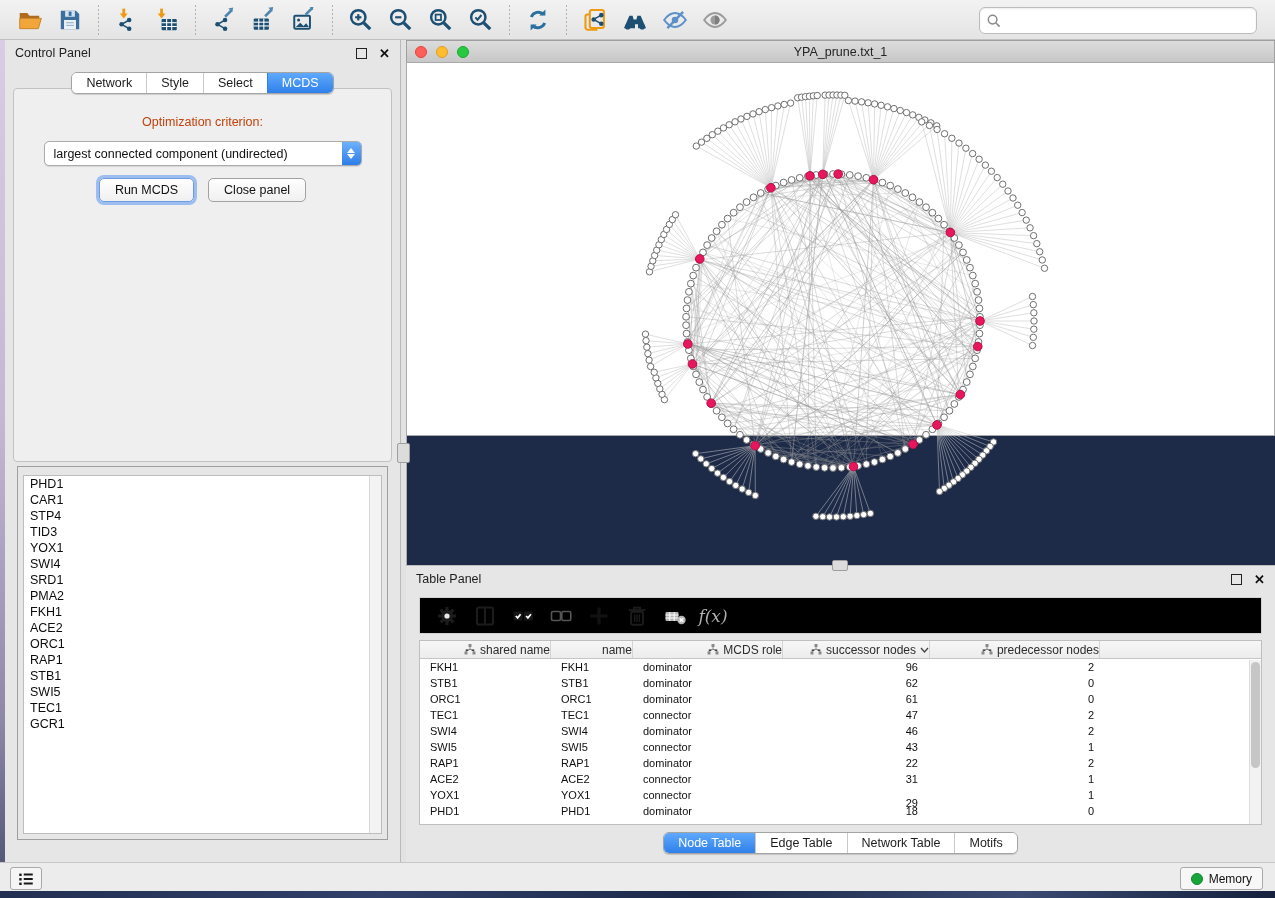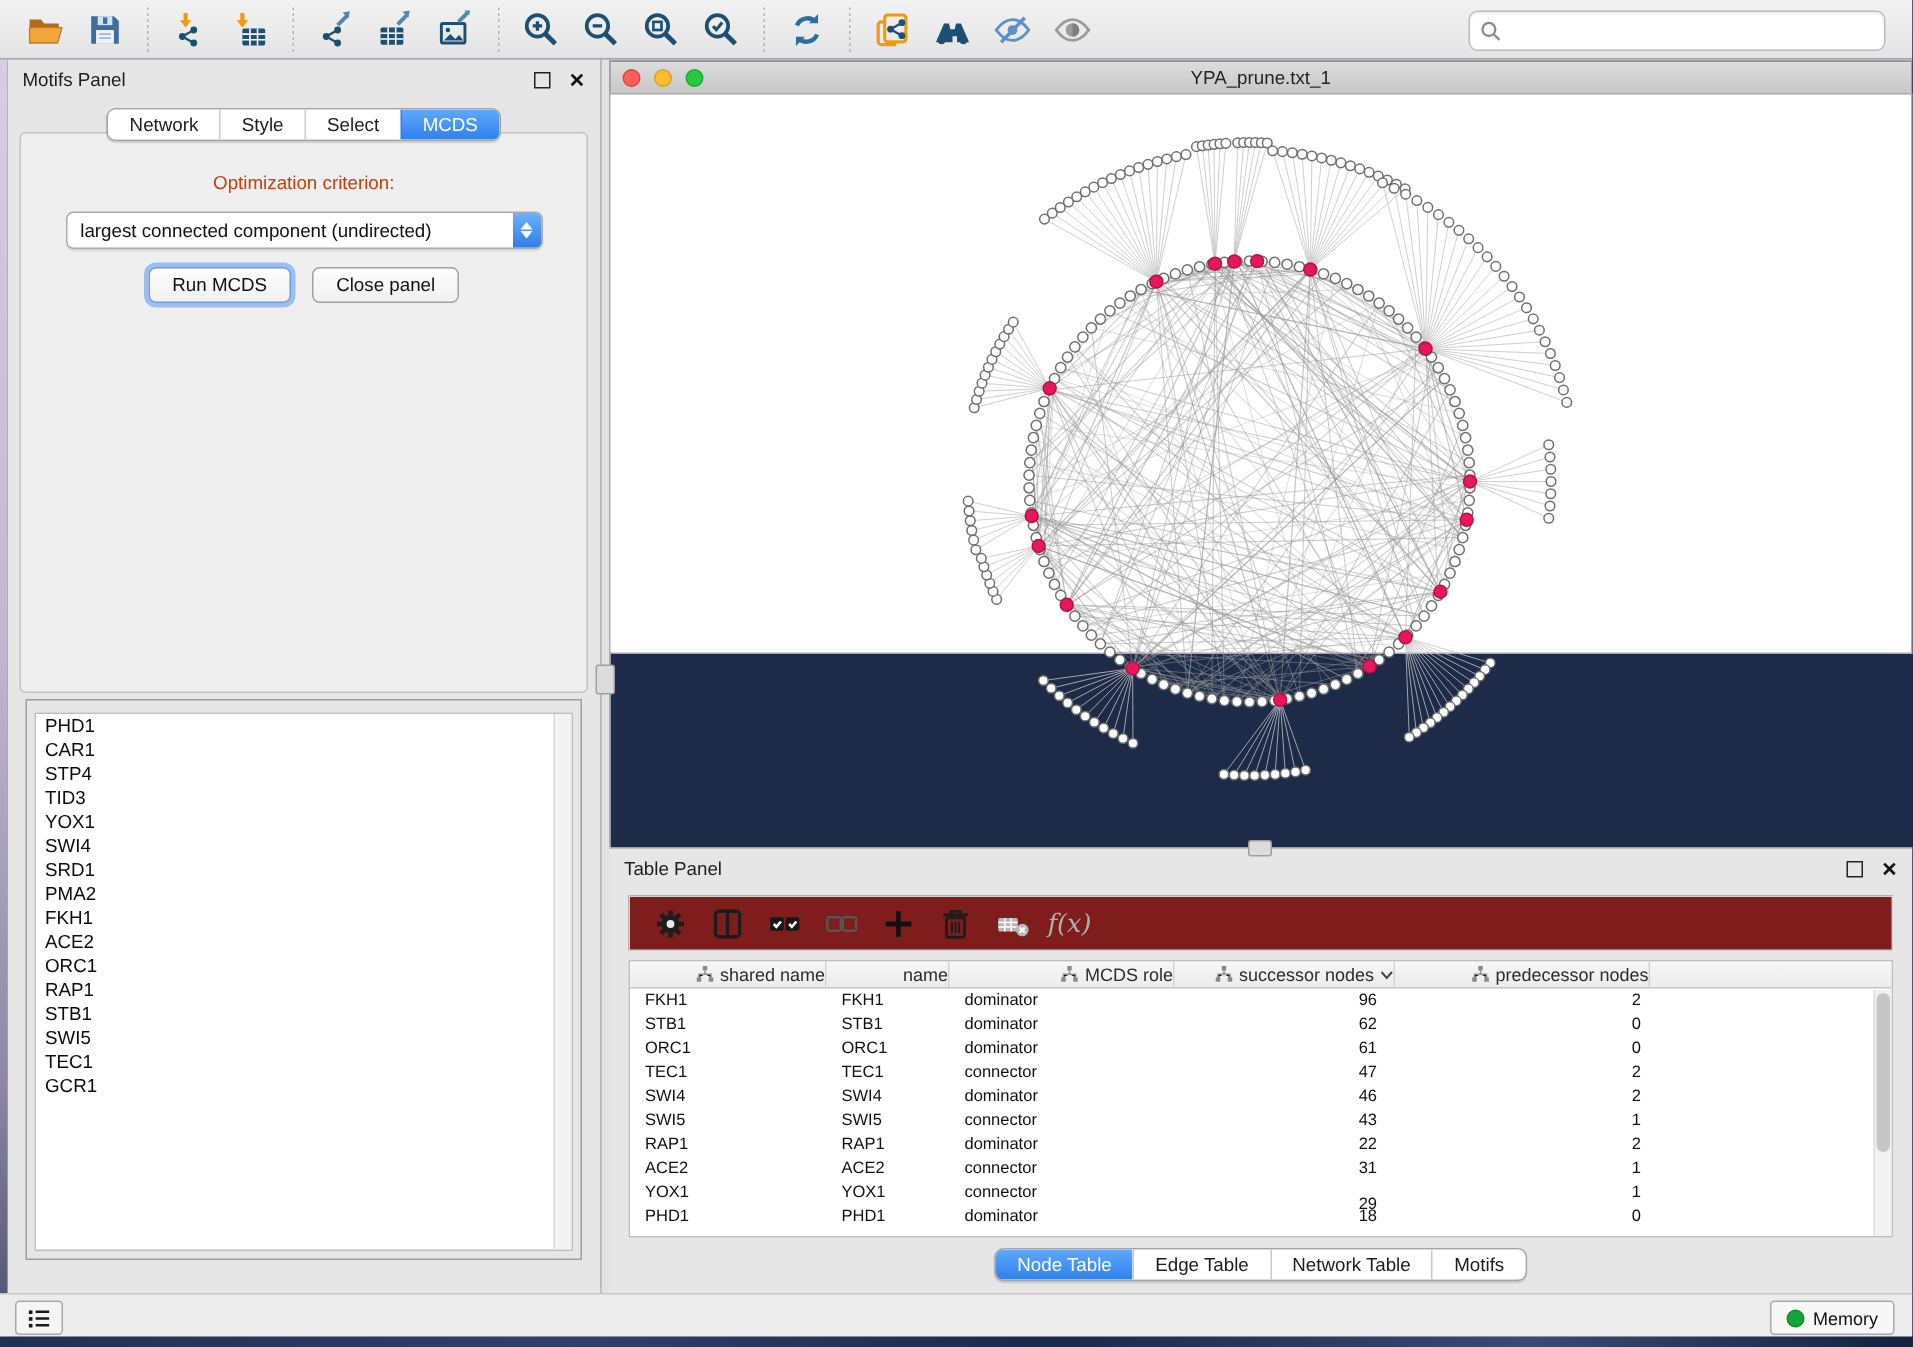--- a/index.html
+++ b/index.html
@@ -81,21 +81,21 @@
   .tl.yellow{background:#febc2e;border:1px solid #de9f1d;}
   .tl.green{background:#28c840;border:1px solid #1aab2c;}
   #net-title{position:absolute;left:0;right:0;text-align:center;font-size:12.5px;color:#242424;}
   #net-canvas{position:absolute;left:0;right:0;top:22px;bottom:0;background:#fff;
     border:1px solid #a9a9a9;box-sizing:border-box;}
   #h-grip{position:absolute;left:832px;top:560px;width:14px;height:9px;background:#dcdcdc;
     border:1px solid #9f9f9f;border-radius:2px;z-index:3;}
   
   #table-panel{position:absolute;left:406px;top:565px;width:869px;height:297px;box-sizing:border-box;
     background:#e6e6e6;border-top:1px solid #bdbdbd;}
-  #tp-toolbar{margin:5px 13px 0;height:37px;background:#7f1d1d;border:1px solid #d2d2d2;
+  #tp-toolbar{margin:5px 13px 0;height:37px;background:#000000;border:1px solid #d2d2d2;
     display:flex;align-items:center;padding-left:12px;box-sizing:border-box;}
   .tp-btn{width:30px;height:28px;display:flex;align-items:center;justify-content:center;margin-right:8px;}
   .fx-label{font-family:"DejaVu Serif",serif;font-style:italic;font-size:17px;color:#b0b0b0;}
   #tp-table{margin:6px 13px 0;background:#fff;border:1px solid #bfbfbf;height:185px;
     position:relative;overflow:hidden;box-sizing:border-box;}
   #tp-header-row{display:flex;height:18px;background:linear-gradient(#f7f7f7,#ececec);
     border-bottom:1px solid #c6c6c6;box-sizing:border-box;}
   .th{display:flex;align-items:center;justify-content:flex-end;gap:4px;font-size:12px;color:#2c2c2c;
     border-right:1px solid #d4d4d4;box-sizing:border-box;height:100%;}
   .tr{display:flex;height:16px;align-items:center;}
@@ -291,21 +291,21 @@
     </svg>
     <input id="search-input" placeholder="" style="">
   </div>
 </div>
 
 <div id="left-strip"></div>
 <div id="bottom-strip"></div>
 
 <div id="control-panel">
   <div class="panel-header">
-    <span class="panel-title">Motifs Panel</span>
+    <span class="panel-title">Control Panel</span>
     <span class="float-icon"></span>
     <span class="close-icon">✕</span>
   </div>
   <div id="cp-tabs-row">
       <div class="seg-tabs">
         <div class="seg-tab">Network</div>
         <div class="seg-tab">Style</div>
         <div class="seg-tab">Select</div>
         <div class="seg-tab active">MCDS</div>
       </div>

